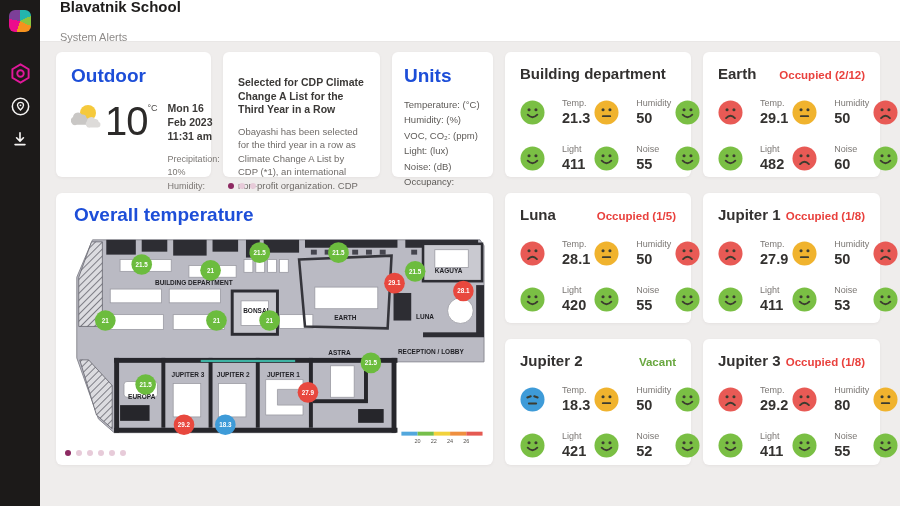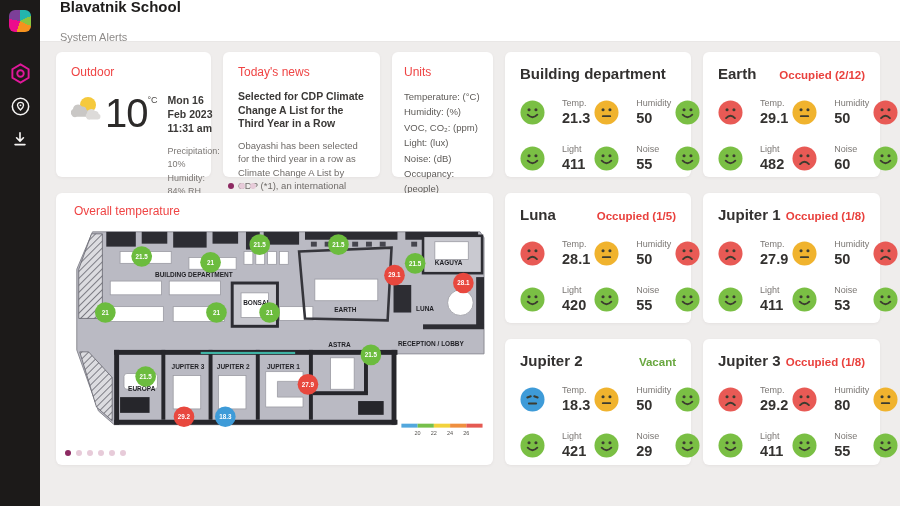--- a/index.html
+++ b/index.html
@@ -38,21 +38,21 @@
   .slot-news { grid-area:1/2/2/3; position:relative; }
   .slot-units { grid-area:1/3/2/4; padding:13px 12px; }
   .slot-floorplan { grid-area:2/1/4/4; position:relative; padding:11px 21px 8px 7px; }
   .slot-building-department { grid-area:1/4/2/5; }
   .slot-earth { grid-area:1/5/2/6; }
   .slot-luna { grid-area:2/4/3/5; }
   .slot-jupiter-1 { grid-area:2/5/3/6; }
   .slot-jupiter-2 { grid-area:3/4/4/5; }
   .slot-jupiter-3 { grid-area:3/5/4/6; }
 
-  .card-title { font-size:12px; font-weight:normal; color:#ef4444; }
+  .card-title { font-size:19px; font-weight:bold; color:#1d4ed8; }
 
   
   .weather-row { display:flex; margin-top:14px; gap:6px; }
   .weather-left { display:flex; align-items:flex-start;text-align:center; }
   .big-temp { font-size:40px; font-weight:normal; color:#2c2a29; line-height:1; letter-spacing:-1px; }
   .temp-unit { font-size:9px; color:#4a4846; margin-top:2px; }
   .weather-right { margin-left:4px; }
   .w-date { font-size:10.5px; font-weight:bold; color:#3b3937; line-height:1.35; }
   .w-details { margin-top:9px; }
   .w-line { font-size:9px; color:#7b7774; line-height:1.5; }
@@ -147,21 +147,20 @@
               <div class="w-details">
                 <div class="w-line">Precipitation: 10%</div>
                 <div class="w-line">Humidity: 84% RH</div>
                 <div class="w-line">Wind speed: 4 Km/h</div>
               </div>
             </div>
           </div>
         </div>
 
         <div class="card slot-news">
-          <div class="card-title">Today's news</div>
           <div class="news-headline">Selected for CDP Climate Change A List for the Third Year in a Row</div>
           <div class="news-body">Obayashi has been selected for the third year in a row as Climate Change A List by CDP (*1), an international non-profit organization. CDP annually</div>
           <div class="dots news-dots" id="news-dots">
               <span class="dot active"></span>
               <span class="dot"></span>
               <span class="dot"></span>
             </div>
         </div>
 
         <div class="card slot-units">
@@ -910,21 +909,21 @@
                       <path d="M8,15.3 Q13,20.6 18,15.3"></path>
                     </g>
                     <g fill="#3c3c30">
                       <circle cx="9.4" cy="10.2" r="1.6"></circle>
                       <circle cx="16.6" cy="10.2" r="1.6"></circle>
                     </g>
                   </svg>
                 </span>
                 <span class="m-text">
                   <span class="m-label">Noise</span>
-                  <span class="m-value">29</span>
+                  <span class="m-value">52</span>
                 </span>
               </div>
               <div class="metric">
                 <span class="face">
                   <svg viewBox="0 0 26 26" width="25" height="25">
                     <circle cx="13" cy="13" r="12.5" fill="#7abf44"></circle>
                     <g stroke="#3c3c30" stroke-width="2" stroke-linecap="round" fill="none">
                       <path d="M8,15.3 Q13,20.6 18,15.3"></path>
                     </g>
                     <g fill="#3c3c30">

